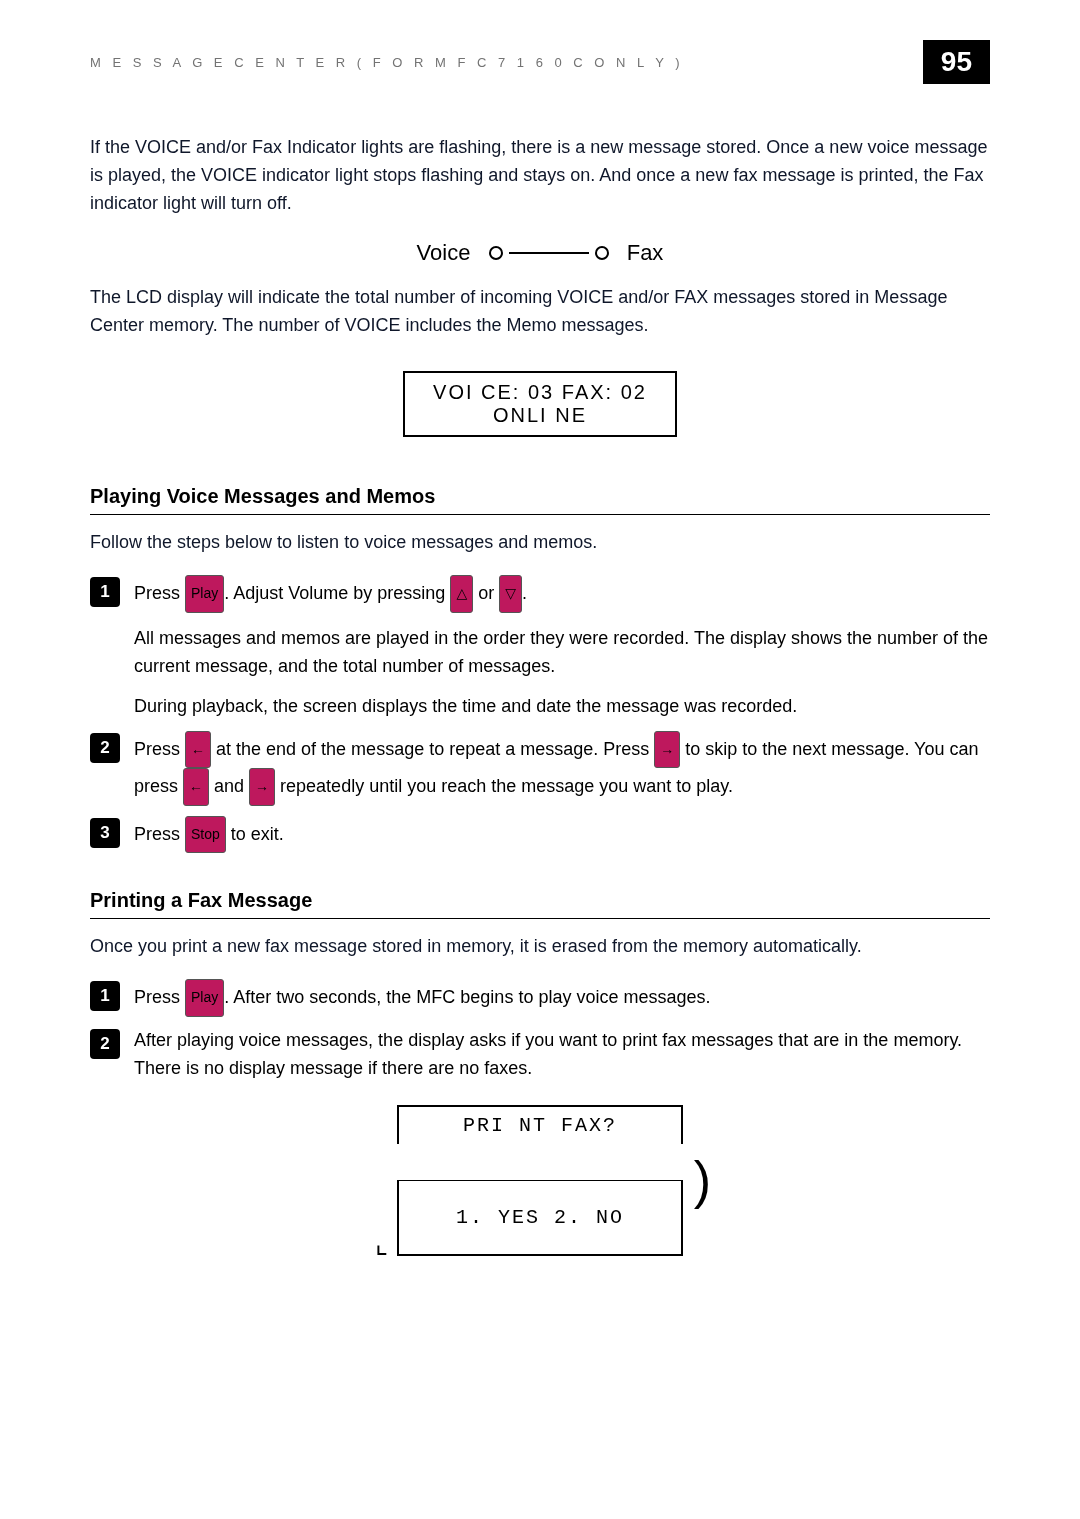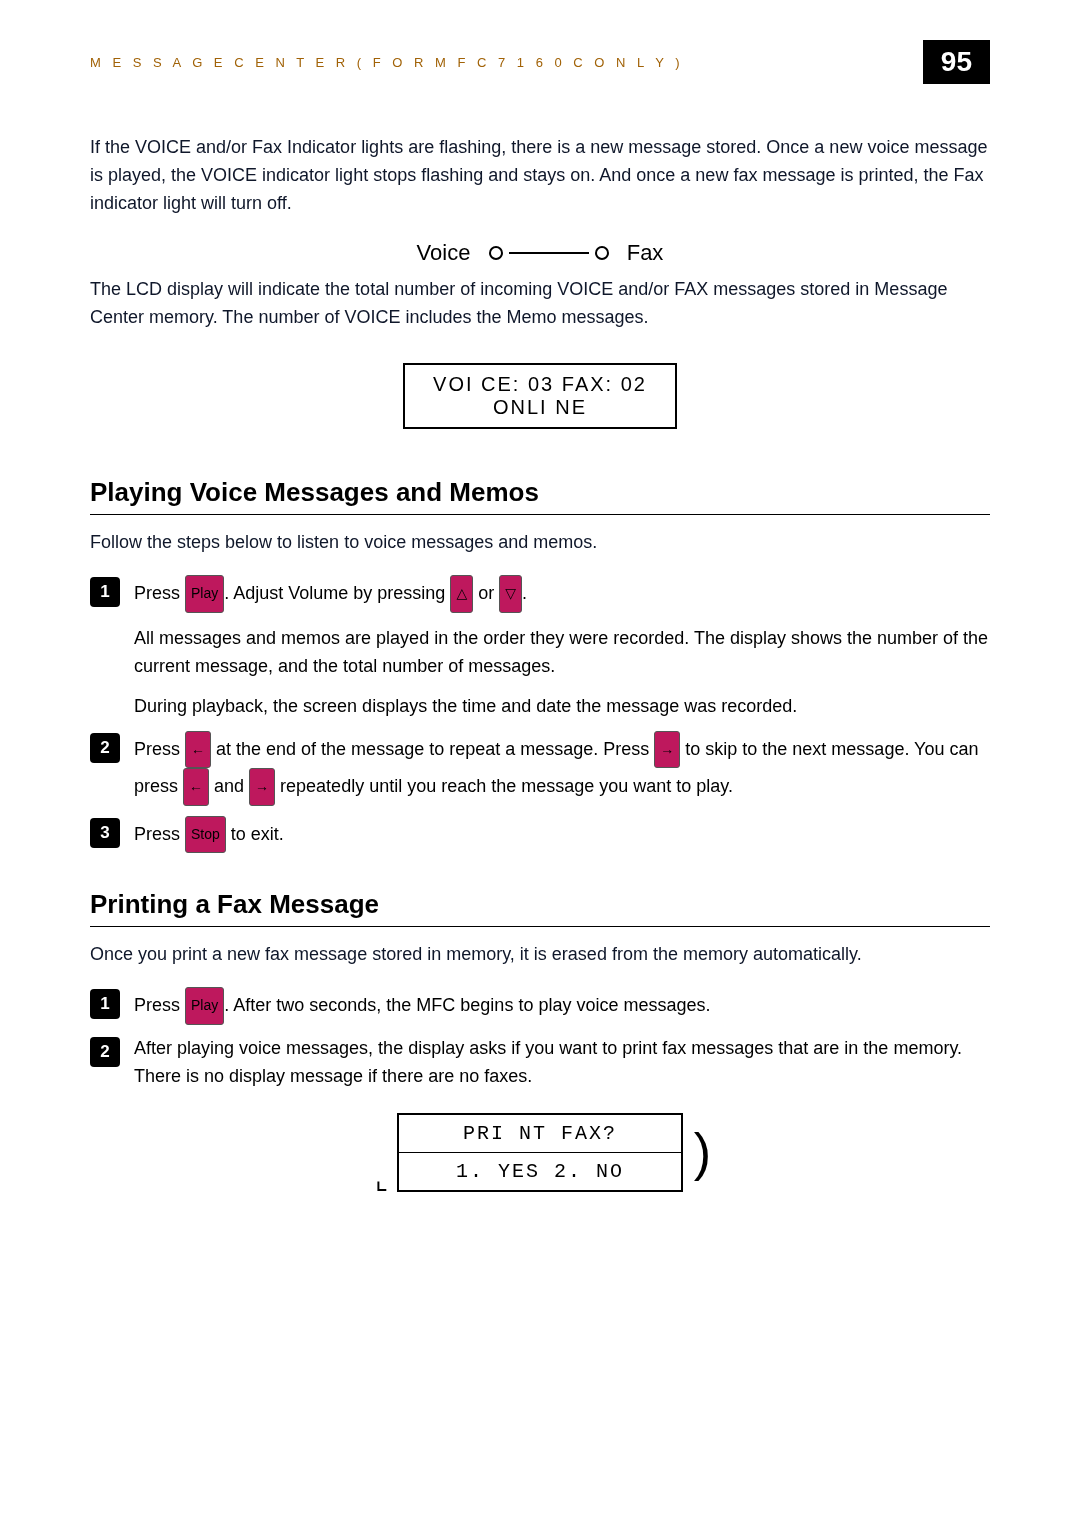--- a/index.html
+++ b/index.html
@@ -26,21 +26,21 @@
       display: flex;
       justify-content: space-between;
       align-items: center;
       margin-bottom: 50px;
       border-bottom: none;
     }
 
     .header-title {
       font-size: 13px;
       letter-spacing: 4px;
-      color: #a16207;
+      color: #737373;
       font-weight: normal;
     }
 
     .page-number-box {
       background: #000;
       color: #fff;
       font-size: 28px;
       font-weight: bold;
       padding: 6px 18px;
       min-width: 60px;
@@ -51,21 +51,21 @@
     .body-text {
       font-size: 18px;
       line-height: 1.55;
       margin-bottom: 18px;
       color: #0f172a;
     }
 
     
     .voice-fax-diagram {
       text-align: center;
-      margin: 22px 0 10px 0;
+      margin: 22px 0 18px 0;
       font-size: 22px;
     }
 
     .voice-fax-line {
       display: inline-flex;
       align-items: center;
       gap: 6px;
       font-size: 22px;
     }
 
@@ -98,21 +98,21 @@
       margin: 12px auto;
     }
 
     .lcd-container {
       text-align: center;
       margin: 20px 0 28px 0;
     }
 
     
     .section-heading {
-      font-size: 26px;
+      font-size: 20px;
       font-weight: bold;
       border-bottom: 1.5px solid #000;
       padding-bottom: 6px;
       margin-bottom: 14px;
       margin-top: 36px;
     }
 
     
     .steps-list {
       list-style: none;
@@ -187,26 +187,27 @@
       font-size: 20px;
       letter-spacing: 2px;
       background: #fff;
       display: block;
       border-bottom: none;
     }
 
     .print-fax-box-bottom {
       border: 2px solid #000;
       border-top: 1px solid #000;
-      padding: 7px 40px;
+      padding: 25px 40px;
       font-family: 'Courier New', Courier, monospace;
       font-size: 20px;
       letter-spacing: 2px;
       background: #fff;
       display: block;
+      margin-top: 36px;
     }
 
     .bracket-right {
       position: absolute;
       right: -28px;
       top: 50%;
       transform: translateY(-50%);
       font-size: 52px;
       font-weight: 200;
       color: #000;

